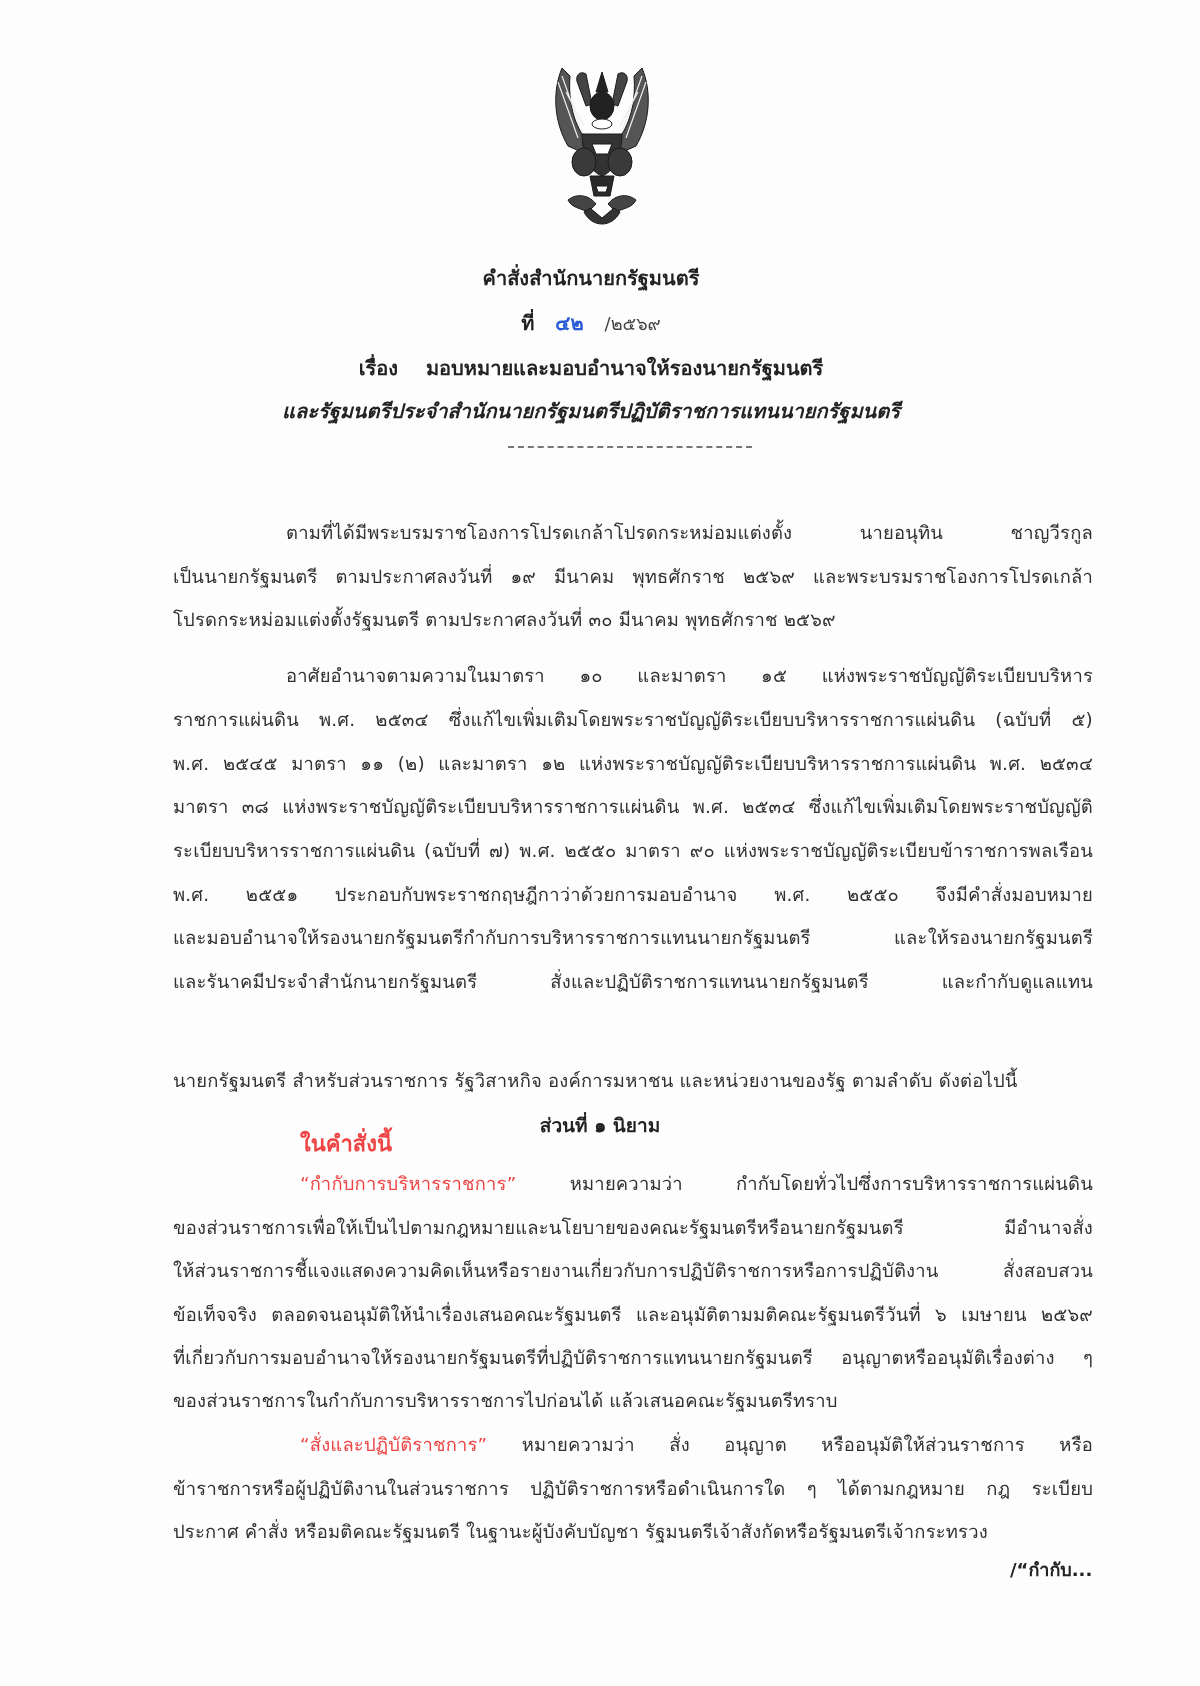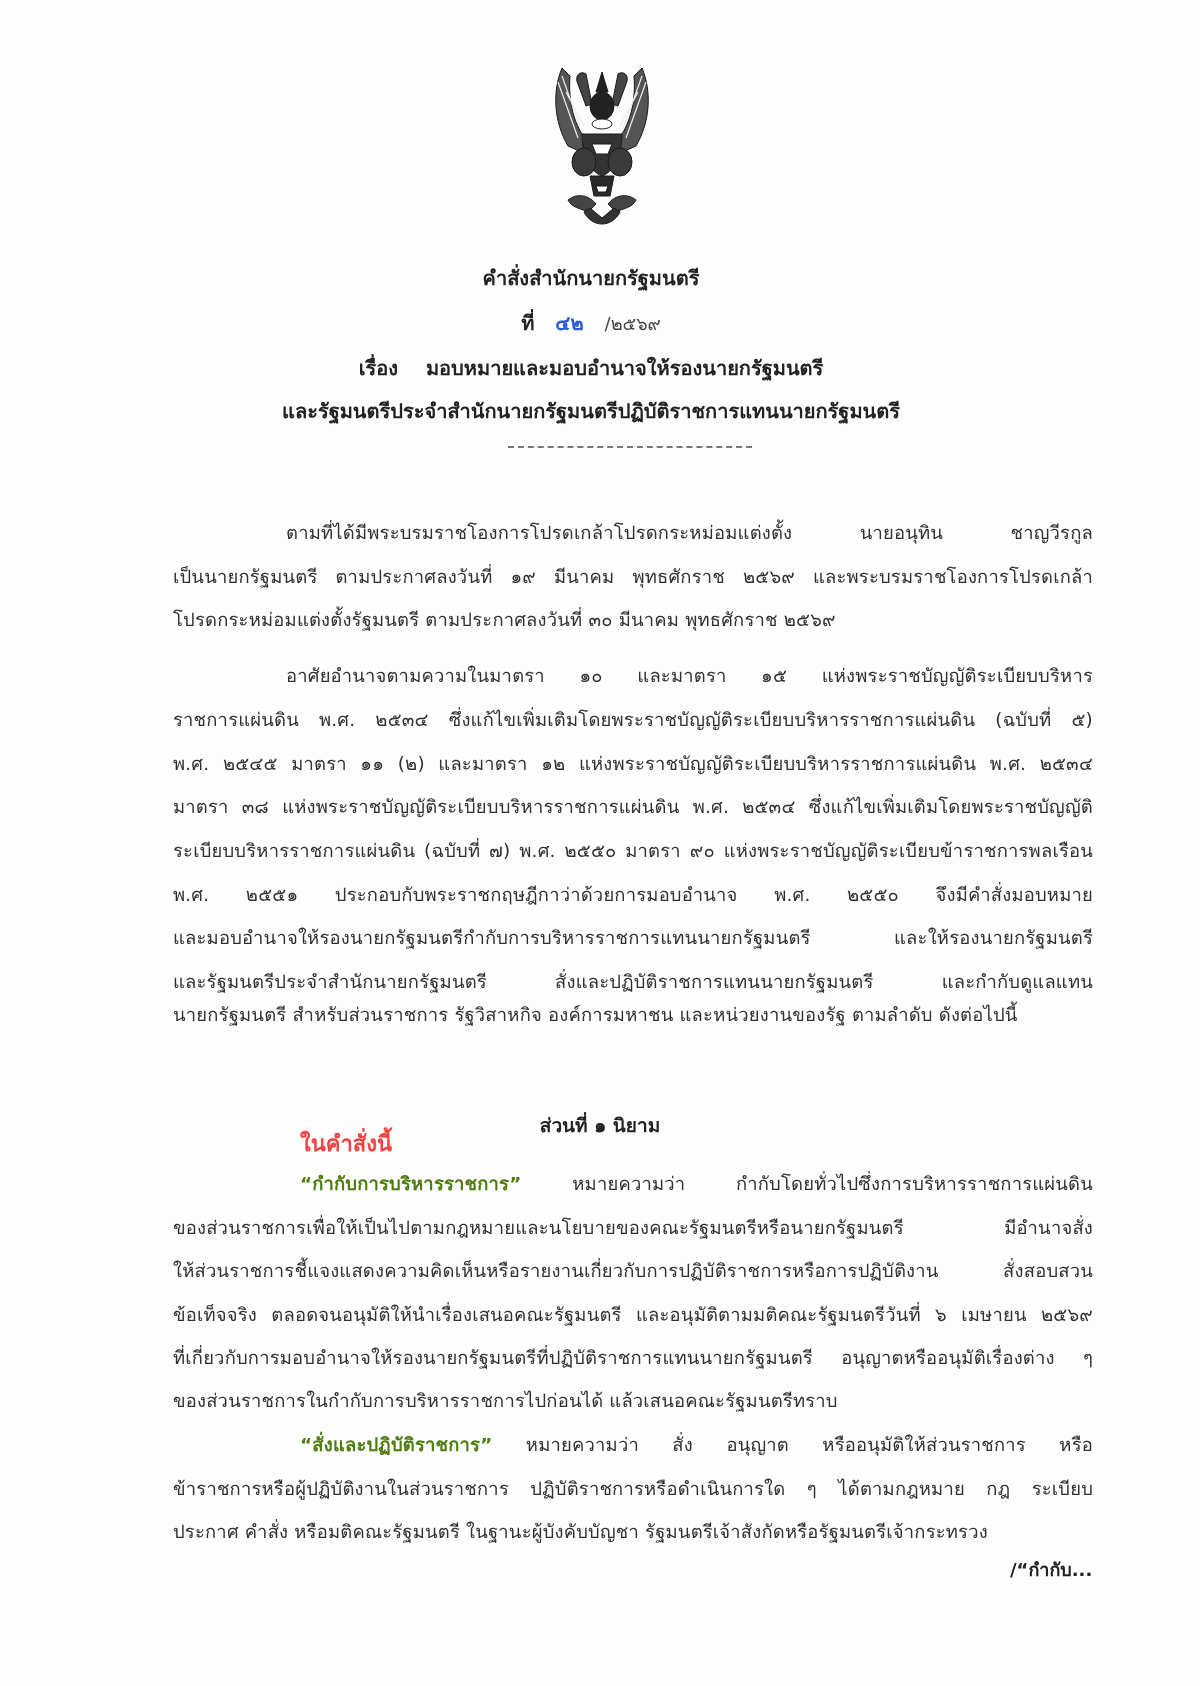--- a/index.html
+++ b/index.html
@@ -9,27 +9,27 @@
       color: #2b2b2b;
     }
     .page { position: absolute; left: 0; top: 0; width: 1200px; height: 1686px; background: #fdfdfd; }
     .emblem { position: absolute; left: 548px; top: 62px; width: 108px; height: 168px; }
     .center { position: absolute; left: 0; width: 1182px; text-align: center; font-weight: bold; color: #222; }
     .t-title { top: 262px; font-size: 20px; }
     .t-no { top: 307px; font-size: 20px; }
     .t-no .num { color: #2a5bd7; font-weight: bold; }
     .t-no .year { color: #444; font-weight: normal; font-size: 18px; }
     .t-subj1 { top: 352px; font-size: 20px; }
-    .t-subj2 { top: 395px; font-size: 20px; }
+    .t-subj2 { top: 395px; font-size: 20px; font-style: italic; }
     .divider { position: absolute; left: 508px; top: 446px; width: 244px; border-top: 2px dashed #777; }
     .line { position: absolute; left: 173px; width: 920px; font-size: 18.4px; white-space: nowrap; letter-spacing: 0.2px; color: #303030; }
     .line.justify { text-align: justify; text-align-last: justify; }
     .indent { left: 286px; width: 807px; }
     .indent2 { left: 300px; width: 793px; }
-    .bold { font-weight: bold; color: #4d7c0f; }
+    .bold { font-weight: normal; color: #ef4444; }
     .section-head { position: absolute; left: 0; width: 1200px; top: 1078px; text-align: center; font-weight: bold; font-size: 19px; color: #222; margin-top: 32px; }
     .subhead { position: absolute; left: 300px; top: 1126px; font-weight: bold; font-size: 22px; color: #ef4444; }
     .continue { position: absolute; left: 1010px; top: 1535px; font-weight: bold; font-size: 18px; color: #222; }
   </style>
 </head>
 <body>
 
 <div class="page">
 
   <svg class="emblem" viewBox="0 0 108 168">
@@ -88,22 +88,22 @@
   <div class="line justify" style="top:562px">เป็นนายกรัฐมนตรี ตามประกาศลงวันที่ ๑๙ มีนาคม พุทธศักราช ๒๕๖๙ และพระบรมราชโองการโปรดเกล้า</div>
   <div class="line" style="top:605px">โปรดกระหม่อมแต่งตั้งรัฐมนตรี ตามประกาศลงวันที่ ๓๐ มีนาคม พุทธศักราช ๒๕๖๙</div>
 
   <div class="line indent justify" style="top:661px">อาศัยอำนาจตามความในมาตรา ๑๐ และมาตรา ๑๕ แห่งพระราชบัญญัติระเบียบบริหาร</div>
   <div class="line justify" style="top:705px">ราชการแผ่นดิน พ.ศ. ๒๕๓๔ ซึ่งแก้ไขเพิ่มเติมโดยพระราชบัญญัติระเบียบบริหารราชการแผ่นดิน (ฉบับที่ ๕)</div>
   <div class="line justify" style="top:749px">พ.ศ. ๒๕๔๕ มาตรา ๑๑ (๒) และมาตรา ๑๒ แห่งพระราชบัญญัติระเบียบบริหารราชการแผ่นดิน พ.ศ. ๒๕๓๔</div>
   <div class="line justify" style="top:792px">มาตรา ๓๘ แห่งพระราชบัญญัติระเบียบบริหารราชการแผ่นดิน พ.ศ. ๒๕๓๔ ซึ่งแก้ไขเพิ่มเติมโดยพระราชบัญญัติ</div>
   <div class="line justify" style="top:836px">ระเบียบบริหารราชการแผ่นดิน (ฉบับที่ ๗) พ.ศ. ๒๕๕๐ มาตรา ๙๐ แห่งพระราชบัญญัติระเบียบข้าราชการพลเรือน</div>
   <div class="line justify" style="top:880px">พ.ศ. ๒๕๕๑ ประกอบกับพระราชกฤษฎีกาว่าด้วยการมอบอำนาจ พ.ศ. ๒๕๕๐ จึงมีคำสั่งมอบหมาย</div>
   <div class="line justify" style="top:923px">และมอบอำนาจให้รองนายกรัฐมนตรีกำกับการบริหารราชการแทนนายกรัฐมนตรี และให้รองนายกรัฐมนตรี</div>
-  <div class="line justify" style="top:967px">และรัฐมนตรีประจำสำนักนายกรัฐมนตรี สั่งและปฏิบัติราชการแทนนายกรัฐมนตรี และกำกับดูแลแทน</div>
-  <div class="line" style="top:1000px">นายกรัฐมนตรี สำหรับส่วนราชการ รัฐวิสาหกิจ องค์การมหาชน และหน่วยงานของรัฐ ตามลำดับ ดังต่อไปนี้</div>
+  <div class="line justify" style="top:967px">และรันาคมีประจำสำนักนายกรัฐมนตรี สั่งและปฏิบัติราชการแทนนายกรัฐมนตรี และกำกับดูแลแทน</div>
+  <div class="line" style="top:1066px">นายกรัฐมนตรี สำหรับส่วนราชการ รัฐวิสาหกิจ องค์การมหาชน และหน่วยงานของรัฐ ตามลำดับ ดังต่อไปนี้</div>
 
   <div class="section-head">ส่วนที่ ๑ นิยาม</div>
   <div class="subhead">ในคำสั่งนี้</div>
 
   <div class="line indent2 justify" style="top:1169px">
     <span class="bold">“กำกับการบริหารราชการ”</span><span> หมายความว่า กำกับโดยทั่วไปซึ่งการบริหารราชการแผ่นดิน</span>
   </div>
   <div class="line justify" style="top:1213px">ของส่วนราชการเพื่อให้เป็นไปตามกฎหมายและนโยบายของคณะรัฐมนตรีหรือนายกรัฐมนตรี มีอำนาจสั่ง</div>
   <div class="line justify" style="top:1256px">ให้ส่วนราชการชี้แจงแสดงความคิดเห็นหรือรายงานเกี่ยวกับการปฏิบัติราชการหรือการปฏิบัติงาน สั่งสอบสวน</div>
   <div class="line justify" style="top:1300px">ข้อเท็จจริง ตลอดจนอนุมัติให้นำเรื่องเสนอคณะรัฐมนตรี และอนุมัติตามมติคณะรัฐมนตรีวันที่ ๖ เมษายน ๒๕๖๙</div>

